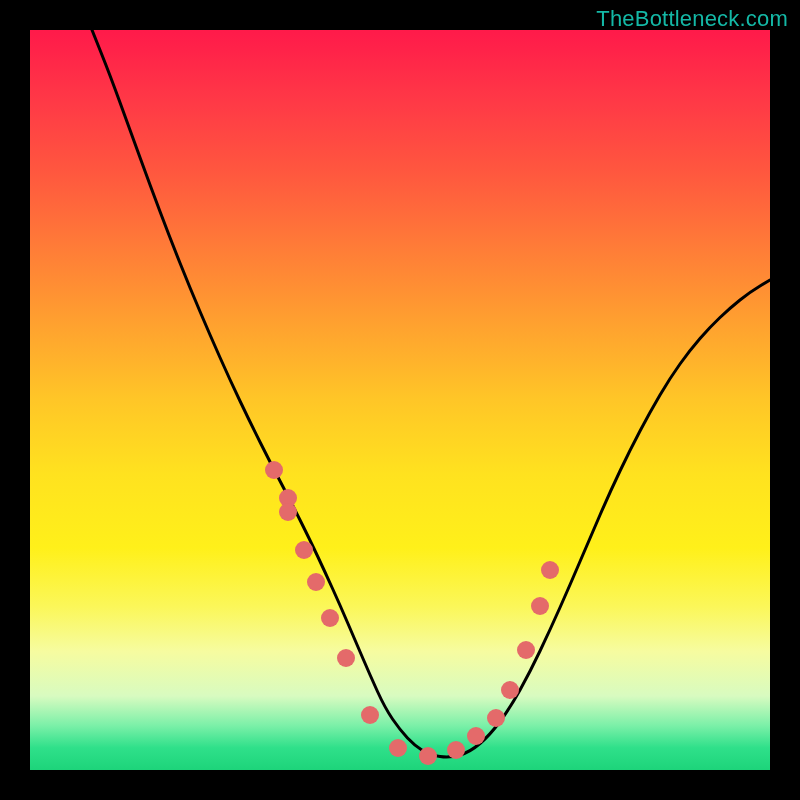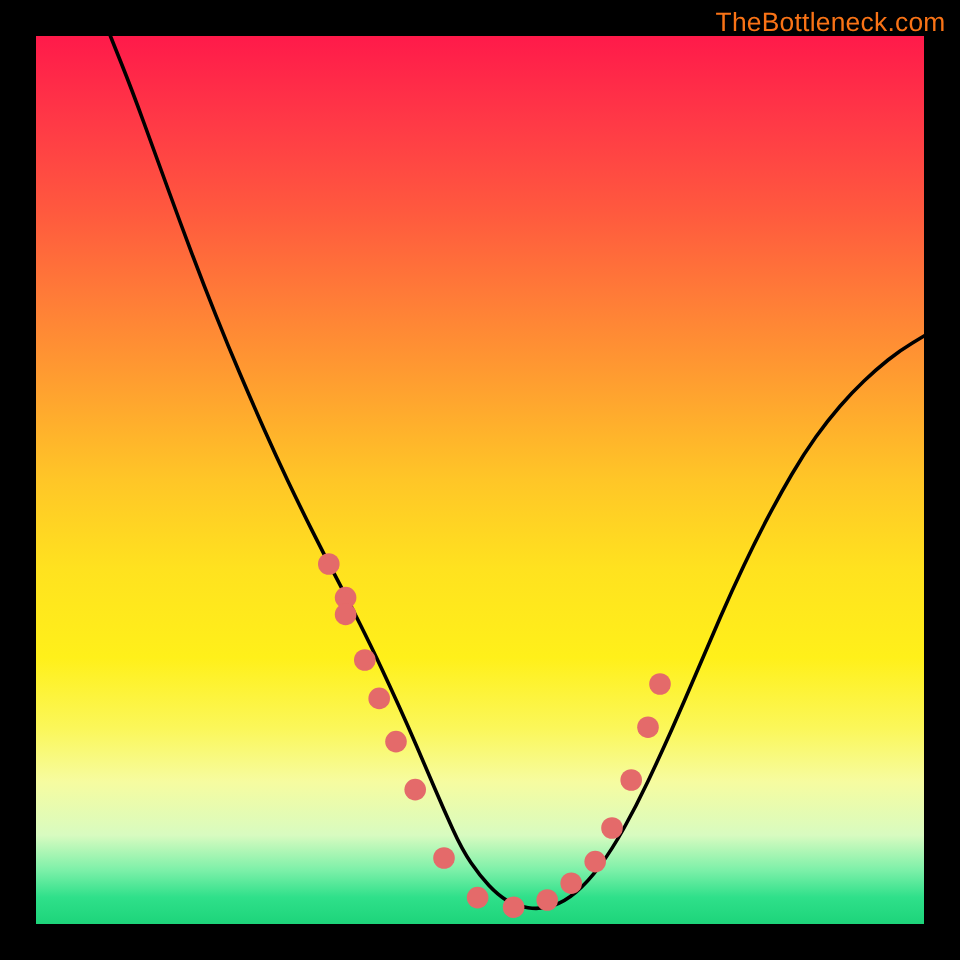--- a/index.html
+++ b/index.html
@@ -41,21 +41,21 @@
       #7bf0a8 94%,
       #2fe08a 97%,
       #1dd47a 100%
     );
   }
   .watermark {
     position: absolute;
     top: 6px;
     right: 12px;
     font-size: 22px;
-    color: #f97316;
+    color: #14b8a6;
     font-weight: 500;
     letter-spacing: 0.2px;
     user-select: none;
   }
   svg {
     position: absolute;
     left: 0;
     top: 0;
   }
 </style>

